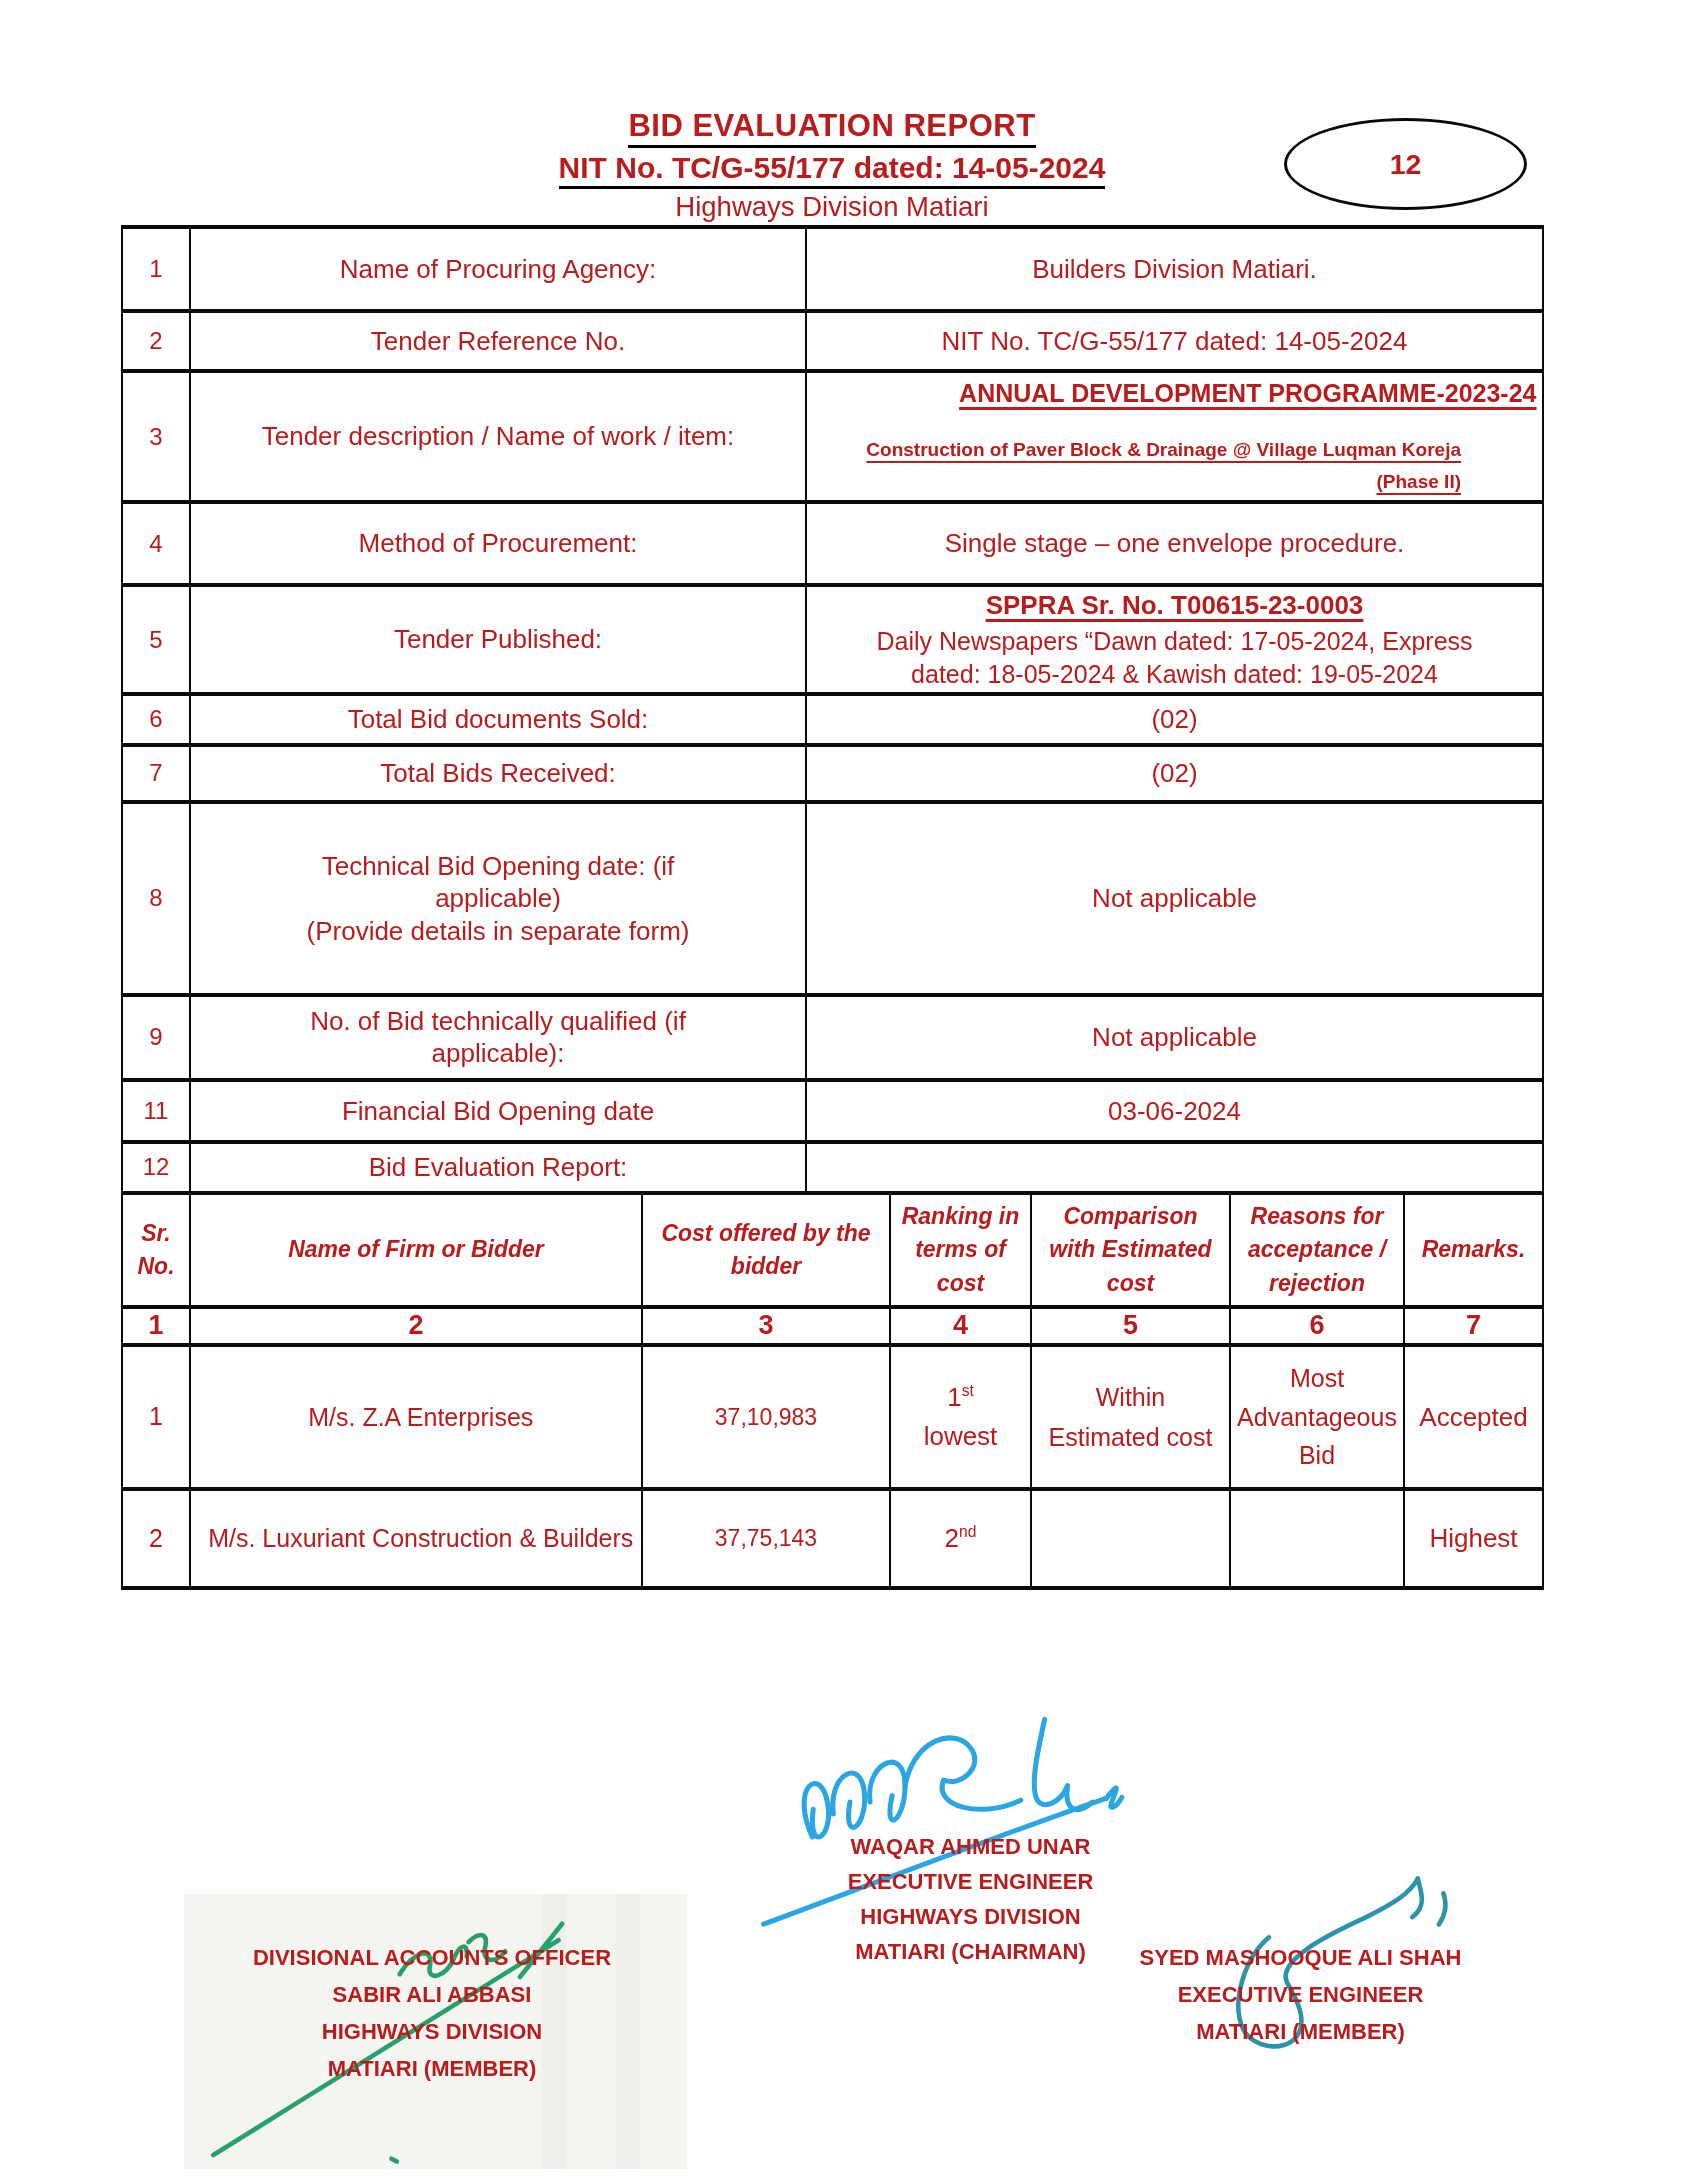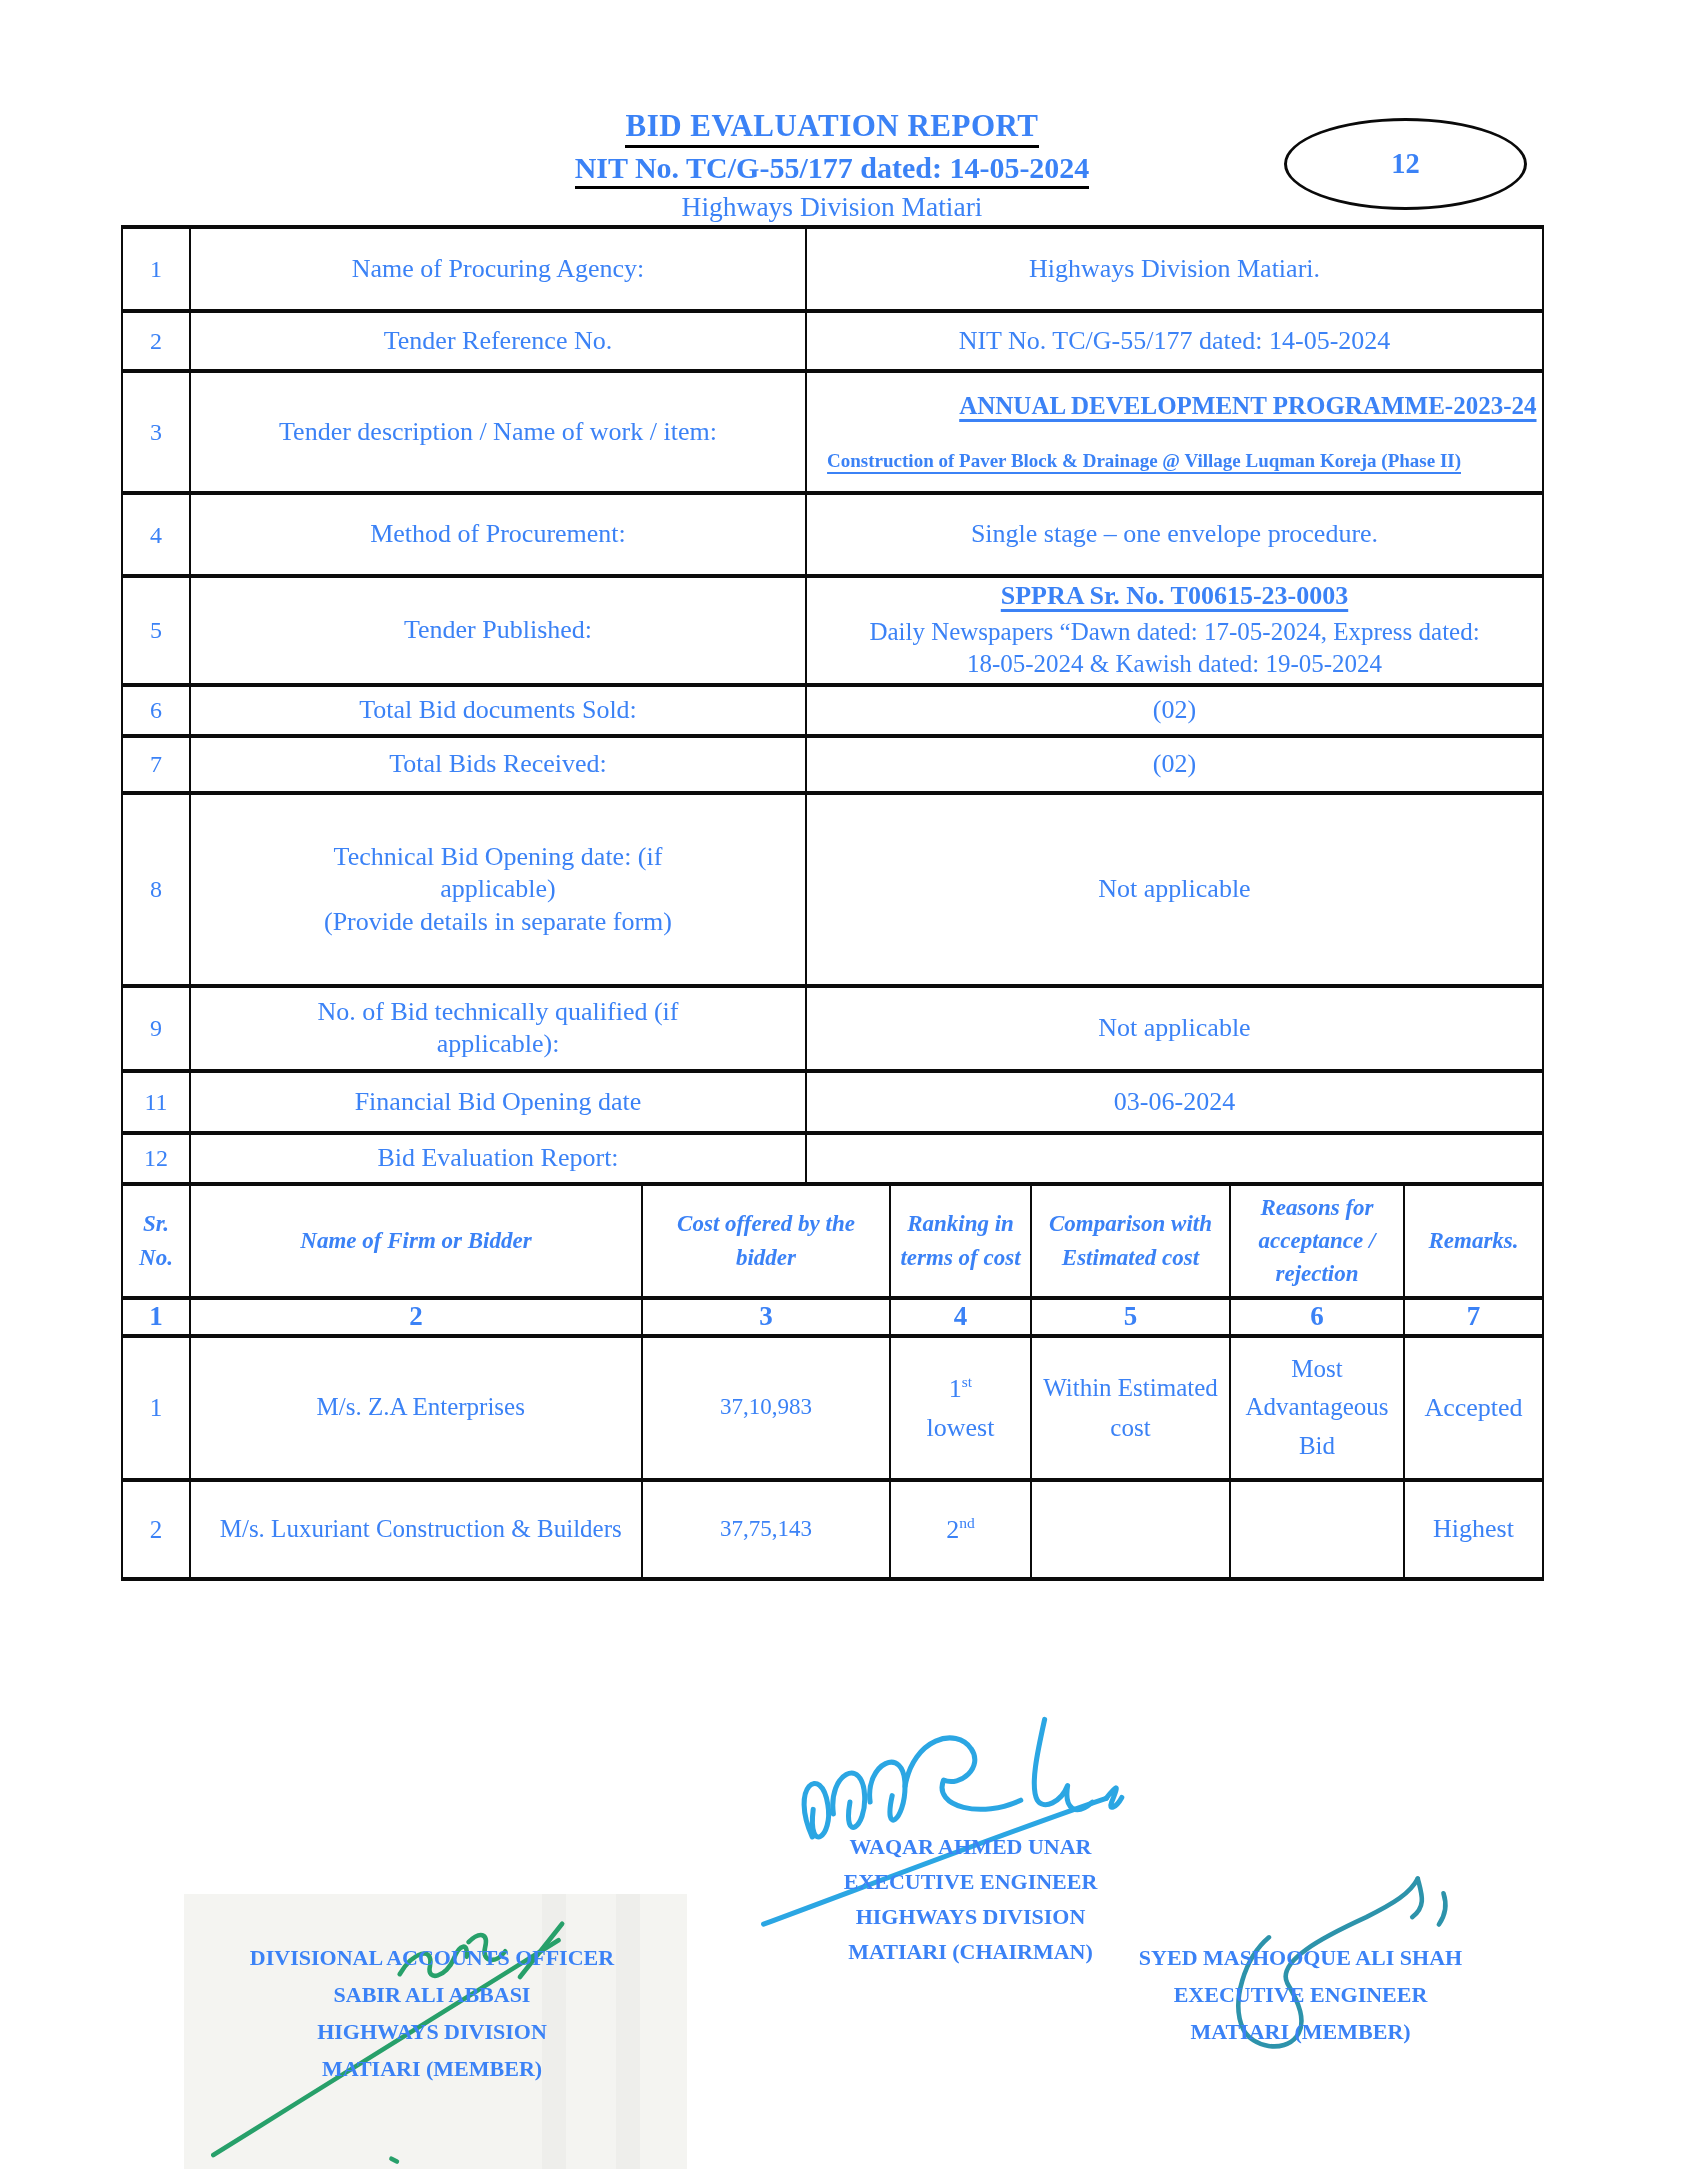--- a/index.html
+++ b/index.html
@@ -1,21 +1,21 @@
 <!DOCTYPE html>
 <html style="font-size:14.7px"><head>
 <meta charset="utf-8">
 <style>
   html,body{margin:0;padding:0;background:#ffffff;}
   .page{
     position:relative;
     width:1686px;height:2182px;
     background:#ffffff;
-    font-family:Liberation Serif, serif;
-    color:#3b82f6;
+    font-family:Liberation Sans, sans-serif;
+    color:#b91c1c;
     overflow:hidden;
   }
   
   .header{position:absolute;top:108px;left:121px;width:1422px;text-align:center;}
   .title{
     display:inline-block;font-size:31px;font-weight:bold;letter-spacing:0.5px;
     border-bottom:3.7px solid #000;padding-bottom:1.8px;line-height:35px;
   }
   .subtitle{
     display:inline-block;font-size:30px;font-weight:bold;margin-top:2.8px;
@@ -101,21 +101,21 @@
     <table class="info">
       <colgroup>
           <col style="width:68px">
           <col style="width:616px">
           <col style="width:737px">
         </colgroup>
       <tbody>
           <tr class="r1">
         <td class="num">1</td>
         <td class="label">Name of Procuring Agency:</td>
-        <td class="value">Highways Division Matiari.</td>
+        <td class="value">Builders Division Matiari.</td>
       </tr>
       <tr class="r2">
         <td class="num">2</td>
         <td class="label">Tender Reference No.</td>
         <td class="value">NIT No. TC/G-55/177 dated: 14-05-2024</td>
       </tr>
       <tr class="r3">
         <td class="num">3</td>
         <td class="label">Tender description / Name of work / item:</td>
         <td class="value work-cell">

